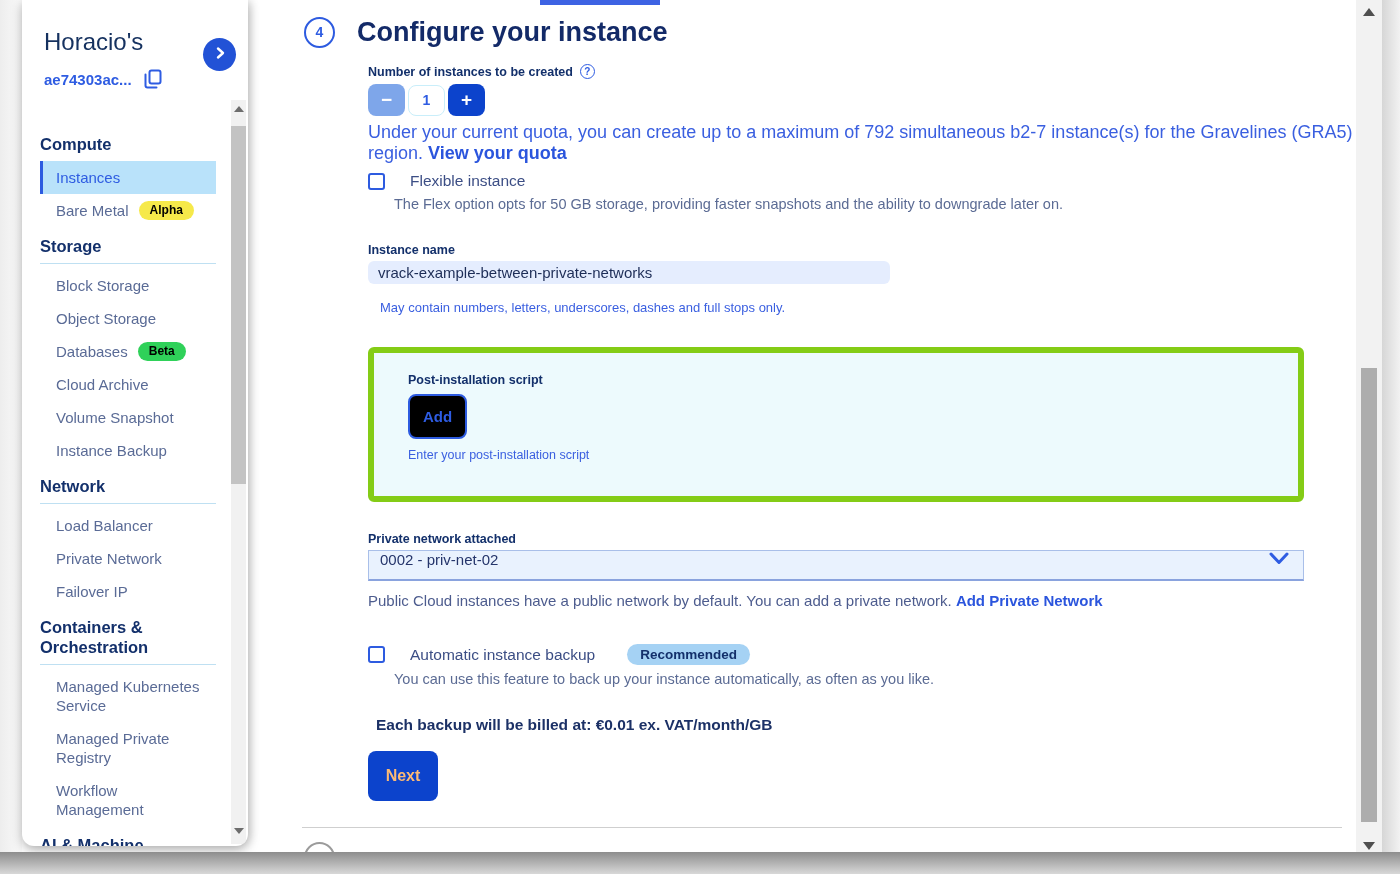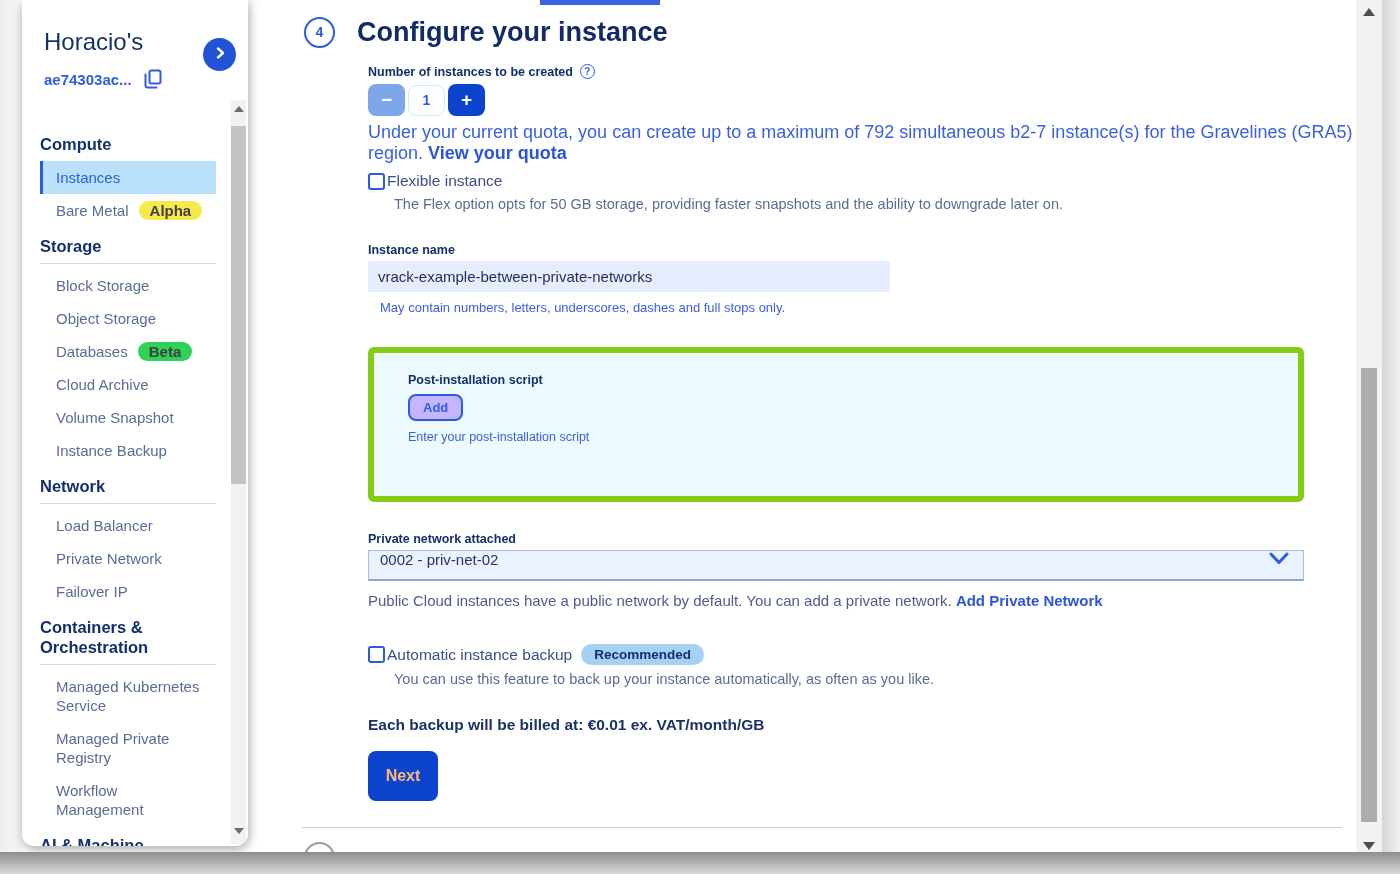--- a/index.html
+++ b/index.html
@@ -25,21 +25,21 @@
     background:#2252d6; border:none; cursor:pointer; display:flex; align-items:center; justify-content:center; }
   .sb-id-row { margin-top:9px; display:flex; align-items:center; gap:12px; }
   .sb-id { font-size:15px; font-weight:bold; color:#2e5ce2; text-decoration:none; cursor:pointer; }
   .copy-ic { cursor:pointer; display:inline-flex; }
   .sb-nav { margin-top:36px; padding-left:18px; padding-right:32px; }
   .sb-heading { font-size:16.5px; font-weight:bold; color:#13306b; padding:9px 0 7px 0; line-height:20px; }
   .sb-divider { height:1px; background:#bfe0f2; margin:0 0 5px 0; }
   .sb-item { font-size:15px; color:#5a6b96; padding:7px 0 7px 16px; display:flex; align-items:center;
     gap:10px; cursor:pointer; line-height:19px; }
   .sb-item.active { background:#b9e2fa; border-left:3px solid #2d5be0; padding-left:13px; color:#2e5ce2; }
-  .badge { font-size:15px; font-weight:bold; color:#404040; padding:2px 11px; border-radius:10px; line-height:15px;text-align:right; }
+  .badge { font-size:12px; font-weight:bold; color:#000000; padding:2px 11px; border-radius:10px; line-height:15px;text-align:right; }
   .badge.alpha { background:#f6e94a; }
   .badge.beta  { background:#2fd159; }
   
   .sb-scroll { position:absolute; right:2px; top:100px; width:15px; height:744px; background:#f1f1f1; }
   .sb-scroll .arrow { position:absolute; left:0; width:15px; height:18px; display:flex; align-items:center; justify-content:center; cursor:pointer; }
   .sb-scroll .arrow.up { top:0; }
   .sb-scroll .arrow.down { bottom:4px; }
   .sb-thumb { position:absolute; left:0; top:26px; width:15px; height:358px; background:#c3c3c3; cursor:pointer; }
   .tri-up-s { width:0; height:0; border-left:5px solid transparent; border-right:5px solid transparent; border-bottom:6px solid #6d6d6d; }
   .tri-dn-s { width:0; height:0; border-left:5px solid transparent; border-right:5px solid transparent; border-top:6px solid #6d6d6d; }
@@ -61,51 +61,51 @@
   .step-btn { width:37px; height:32px; border-radius:8px; border:none; font-size:19px; font-weight:bold;
     color:#fff; display:flex; align-items:center; justify-content:center; cursor:pointer; font-family:inherit; }
   .step-btn.minus { background:#7ea6ea; }
   .step-btn.plus  { background:#0c43cc; }
   .step-value { width:37px; height:31px; border:1px solid #c9eefa; border-radius:8px; background:#fff;
     color:#2e5ce2; font-weight:bold; font-size:14px; display:flex; align-items:center; justify-content:center; }
 
   .quota { position:absolute; left:120px; top:122px; font-size:18px; color:#3a5fe0; }
   .quota a { font-weight:bold; color:#2b55dd; text-decoration:none; cursor:pointer; }
 
-  .check-row { display:flex; align-items:center; gap:2px; }
+  .check-row { display:flex; align-items:center; gap:25px; }
   .checkbox { width:17px; height:17px; border:2px solid #2d5be0; border-radius:3px; background:#fff;
     flex:0 0 auto; cursor:pointer; }
   .check-label { font-size:15.5px; color:#3c4e85; }
   .sub-desc { font-size:14.5px; color:#5b6b94; margin:6px 0 0 26px; }
 
   .flex-block { position:absolute; left:120px; top:172px; }
 
   .name-label  { position:absolute; left:120px; top:243px; }
-  .name-input  { position:absolute; left:120px; top:261px; width:522px; height:31px; background:#e5edfe;
-    border:none; border-radius:1px; padding:0 10px; font-size:15px; color:#1d2d57; font-family:inherit; }
+  .name-input  { position:absolute; left:120px; top:261px; width:522px; height:23px; background:#e5edfe;
+    border:none; border-radius:6px; padding:0 10px; font-size:15px; color:#1d2d57; font-family:inherit; }
   .name-helper { position:absolute; left:132px; top:300px; font-size:13px; color:#3a5fe0; }
 
   .panel { position:absolute; left:120px; top:347px; width:936px; height:155px; background:#edfafd;
     border:6px solid #84cc16; border-radius:6px; padding:20px 0 0 34px; }
-  .add-btn { margin-top:7px; padding:4px 13px; border:2px solid #2d5be0; border-radius:8px; background:#c4b5fd;
-    color:#2e5ce2; font-weight:bold; font-size:13px; cursor:pointer; font-family:inherit; }
+  .add-btn { margin-top:7px; padding:12px 13px; border:2px solid #2d5be0; border-radius:8px; background:#000000;
+    color:#2e5ce2; font-weight:bold; font-size:15px; cursor:pointer; font-family:inherit; }
   .panel-helper { margin-top:9px; font-size:12.5px; color:#3a5fe0; }
 
   .pn-label  { position:absolute; left:120px; top:532px; }
   .pn-select { position:absolute; left:120px; top:550px; width:936px; height:31px; background:#e9f2fe;
     border:1px solid #a9bfe9; border-bottom:2px solid #8aa3de; display:flex; align-items:center;
     justify-content:space-between; padding:0 14px 12px 11px; font-size:15px; color:#25356b; cursor:pointer; }
   .pn-helper { position:absolute; left:120px; top:592px; font-size:15px; color:#4d5c8e; }
   .pn-helper a { font-weight:bold; color:#2b55dd; text-decoration:none; cursor:pointer; }
 
   .backup-block { position:absolute; left:120px; top:644px; }
   .badge-reco { background:#a5d2f4; color:#13306b; font-weight:bold; font-size:13.5px; padding:3px 13px;
     border-radius:12px; margin-left:7px; }
 
-  .billing { position:absolute; left:120px; top:716px; font-size:15.5px; font-weight:bold; color:#1c3166; }
+  .billing { position:absolute; left:128px; top:716px; font-size:15.5px; font-weight:bold; color:#1c3166; }
 
   .next-btn { position:absolute; left:120px; top:751px; width:70px; height:50px; background:#0c43cc;
     border:none; border-radius:8px; color:#fdba74; font-weight:bold; font-size:16px; cursor:pointer; font-family:inherit; }
 
   .hr-divider { position:absolute; left:54px; top:827px; width:1040px; height:1px; background:#cfcfcf; }
   .next-step-circle { position:absolute; left:56px; top:842px; width:31px; height:31px; border:2px solid #9b9b9b;
     border-radius:50%; background:#fff; }
 
   
   .scrollbar { position:absolute; left:1356px; top:0; width:26px; height:862px; background:#f2f2f2; z-index:4; }

